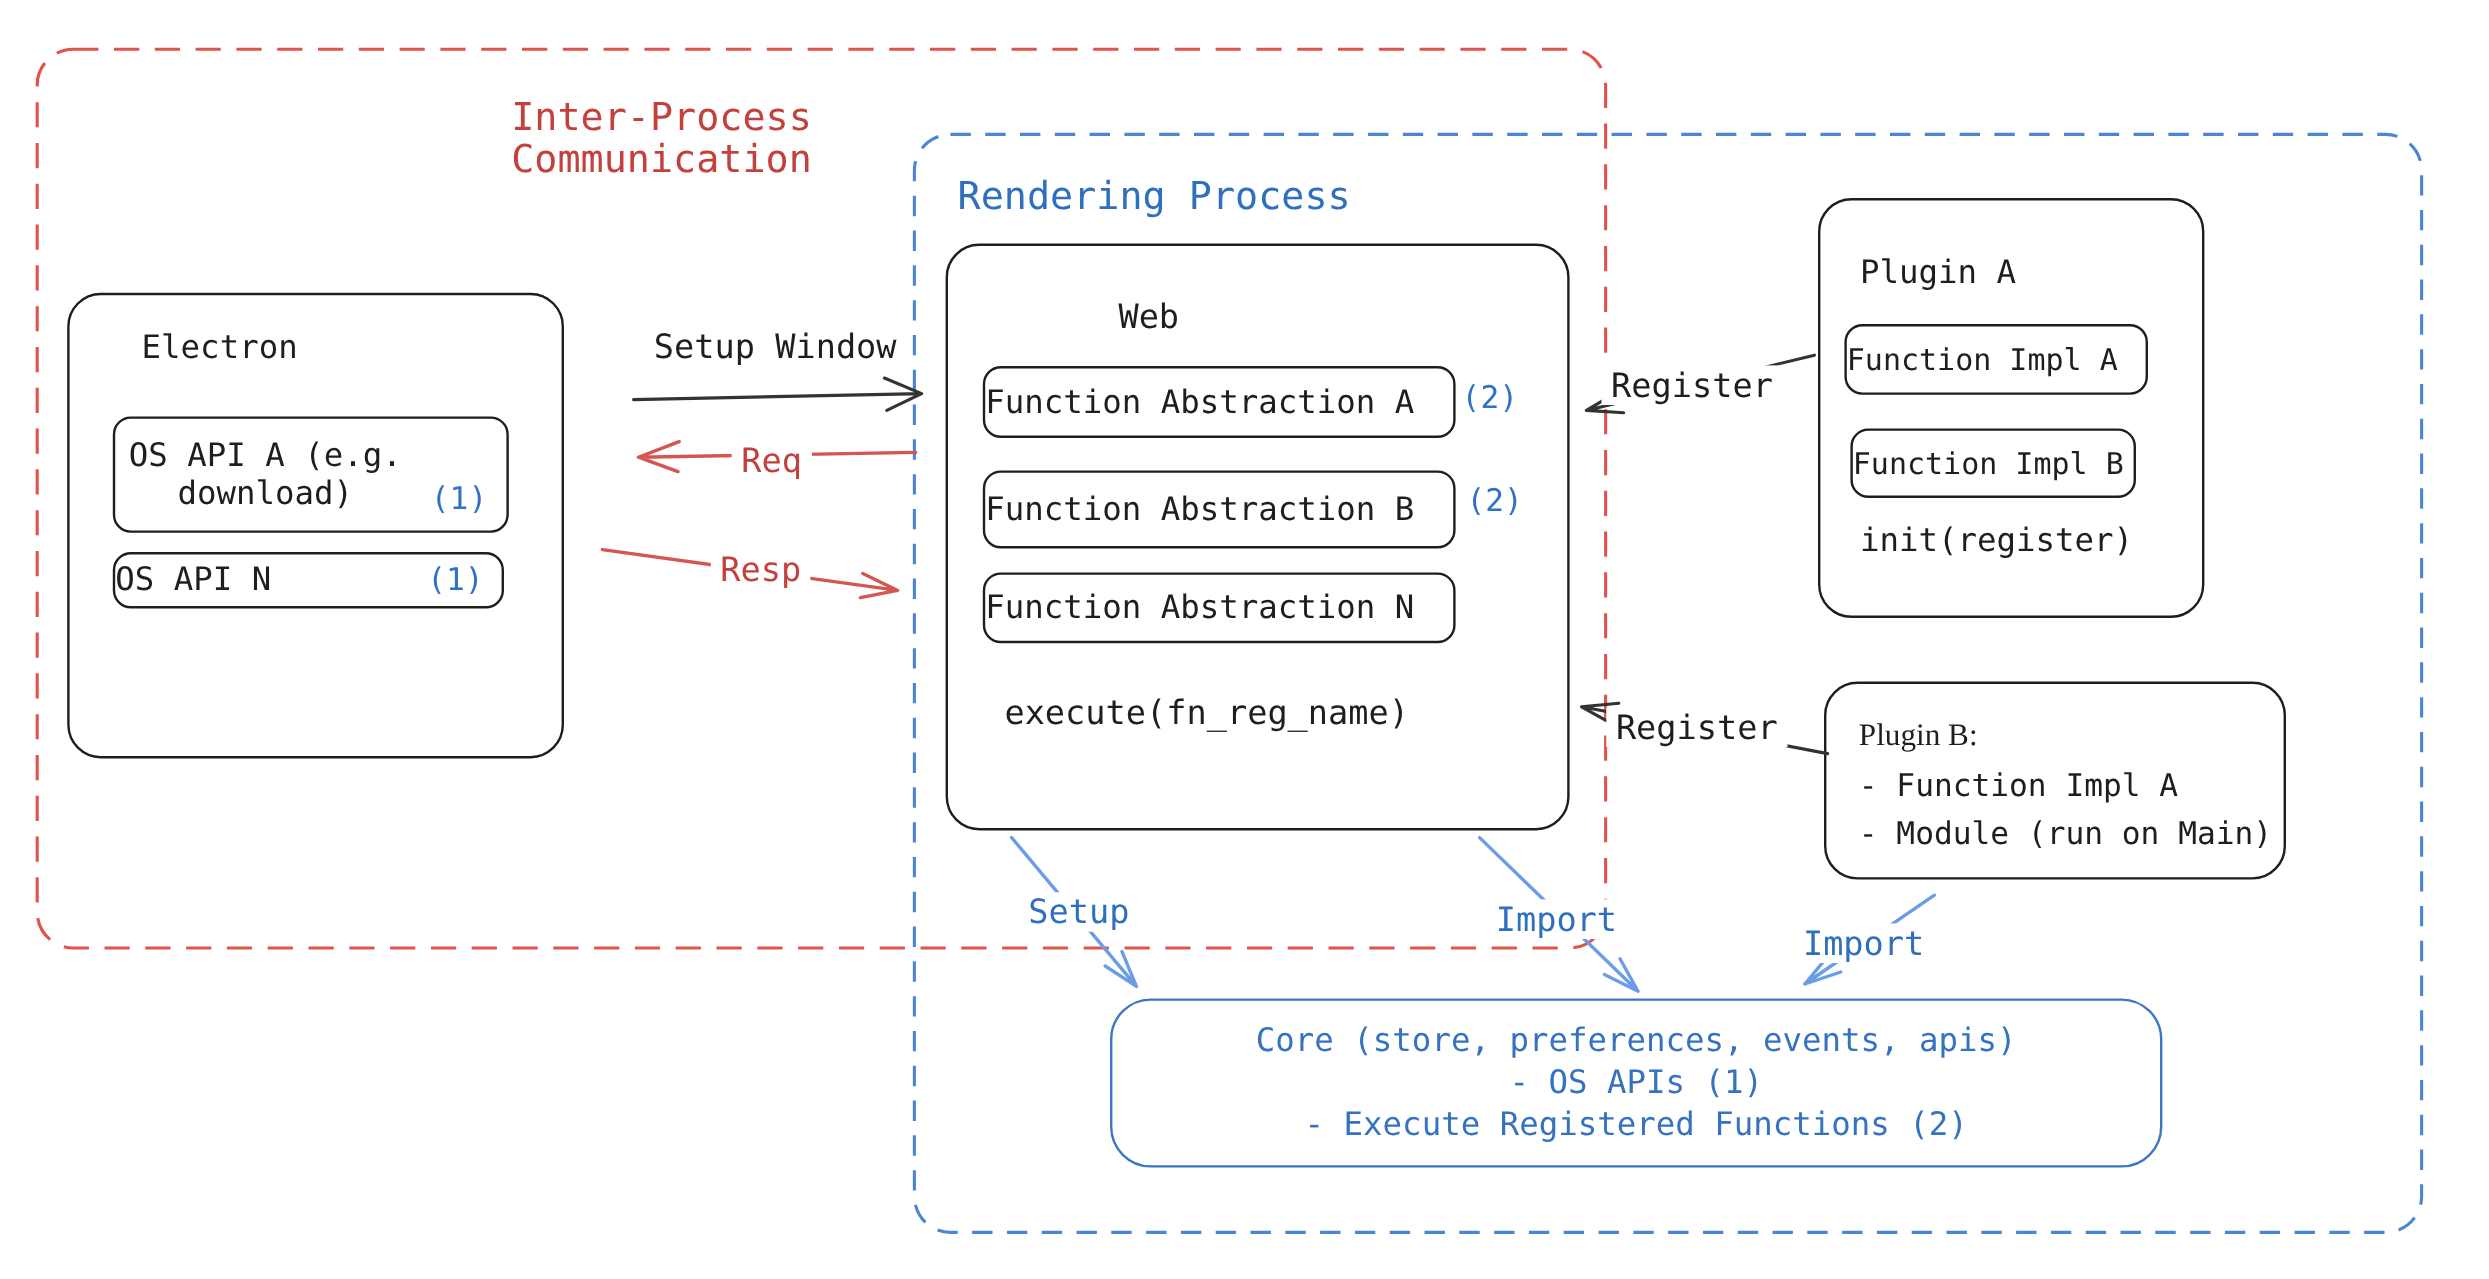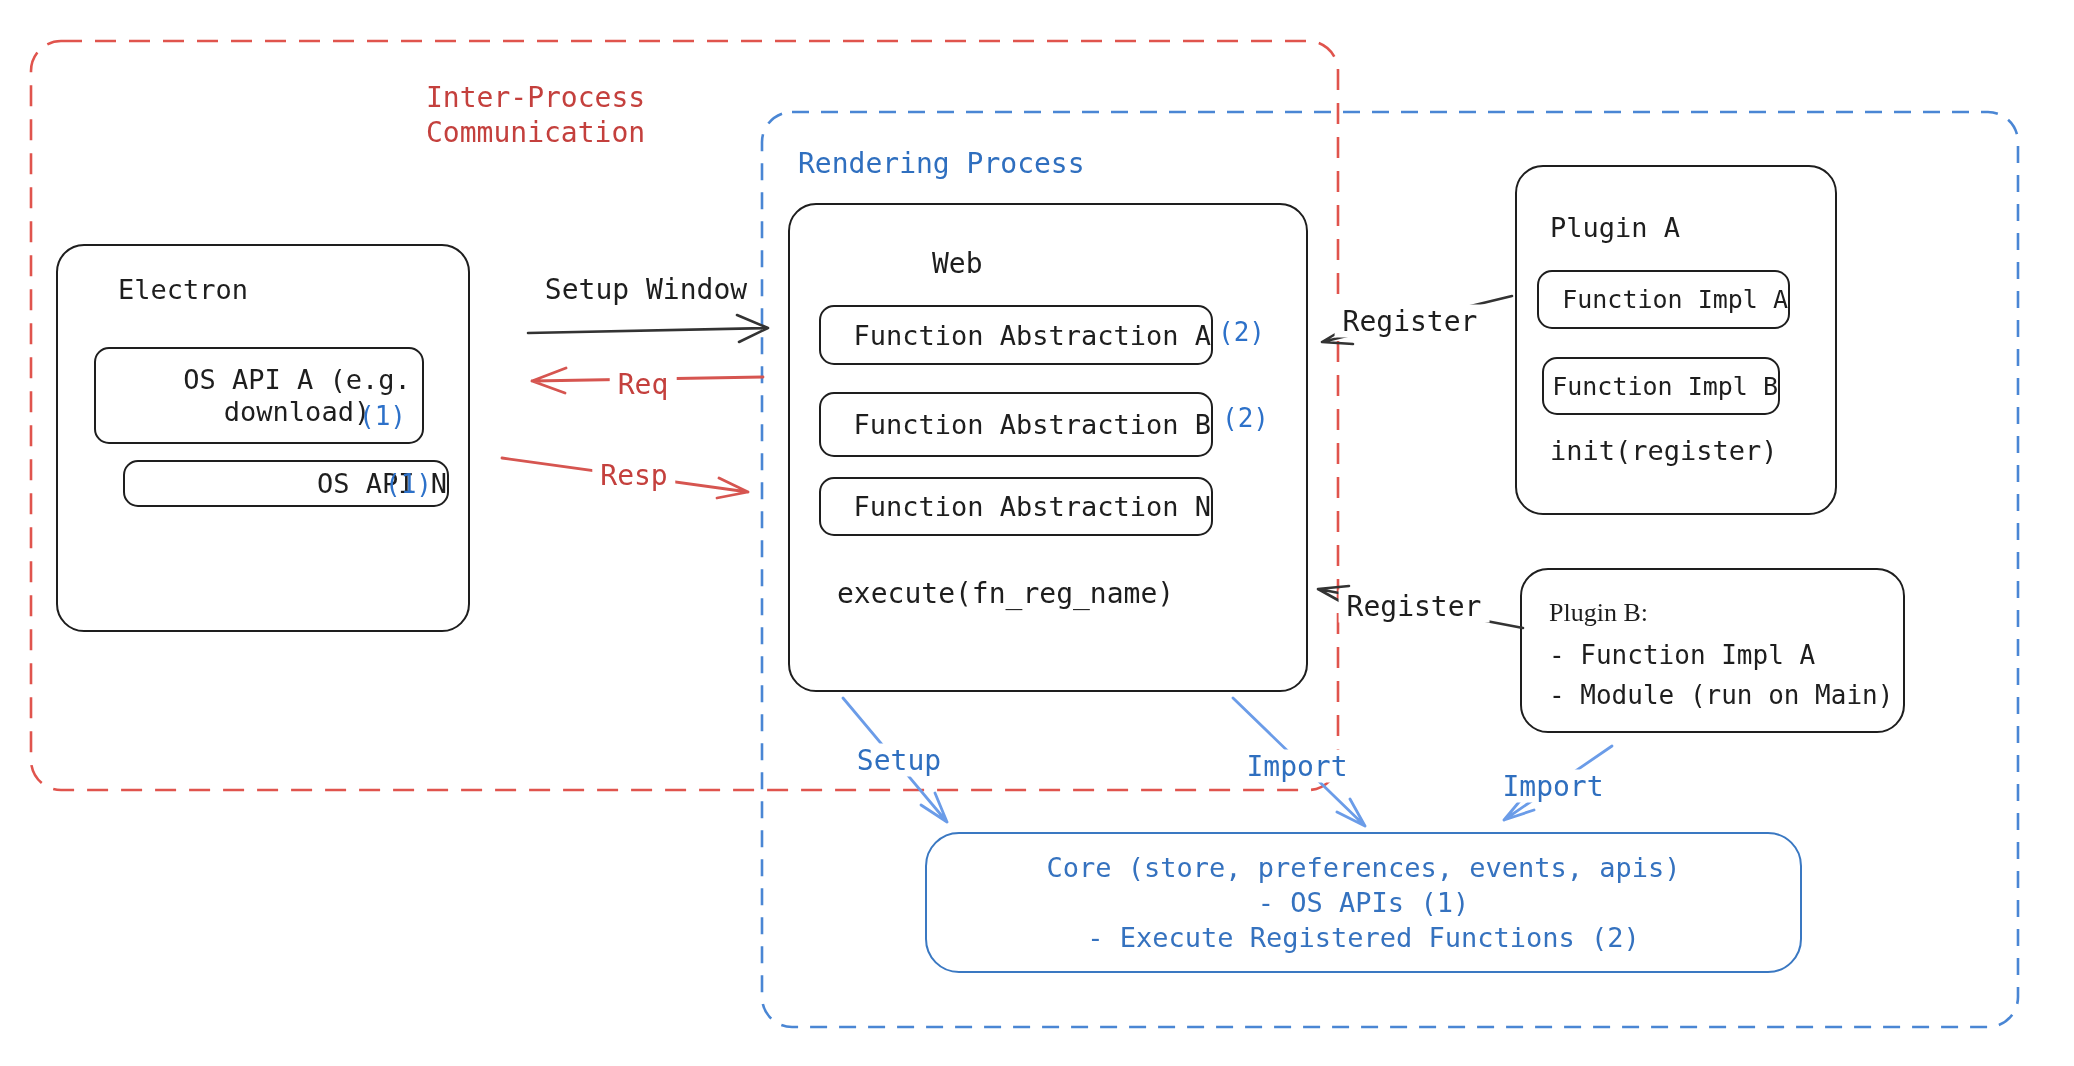--- a/index.html
+++ b/index.html
@@ -11,49 +11,49 @@
   body{background:#ffffff;font-family:"DejaVu Sans Mono","Liberation Mono",monospace;color:var(--ink);}
   #canvas{position:relative;width:2074px;height:1066px;background:#ffffff;overflow:hidden;}
   svg.layer{position:absolute;left:0;top:0;width:2074px;height:1066px;}
   #bg-layer{z-index:0;}
   #arrow-layer{z-index:2;pointer-events:none;}
   .boxes{position:absolute;left:0;top:0;width:2074px;height:1066px;z-index:1;}
   .labels{position:absolute;left:0;top:0;width:2074px;height:1066px;z-index:3;pointer-events:none;}
 
   .node{position:absolute;border:2.5px solid var(--ink);border-radius:28px;background:#ffffff;}
   .subnode{position:absolute;border:2px solid var(--ink);border-radius:15px;background:#ffffff;
-           display:flex;align-items:center;justify-content:flex-end;text-align:center;}
+           display:flex;align-items:center;justify-content:flex-start;text-align:center;}
   .node-title{position:absolute;font-size:27px;white-space:nowrap;}
   .badge{position:absolute;color:var(--blue-badge);font-size:26px;white-space:nowrap;}
   .footer-code{position:absolute;font-size:27px;white-space:nowrap;}
 
   
   .dash-red{fill:none;stroke:var(--red-dash);stroke-width:2.6;stroke-dasharray:21 13;}
   .dash-blue{fill:none;stroke:var(--blue-dash);stroke-width:2.6;stroke-dasharray:17 12;}
 
   
   .arr-black{fill:none;stroke:#333333;stroke-width:2.6;stroke-linecap:round;stroke-linejoin:round;}
   .arr-red{fill:none;stroke:var(--red-arrow);stroke-width:2.8;stroke-linecap:round;}
   .arr-blue{fill:none;stroke:var(--blue-arrow);stroke-width:2.8;stroke-linecap:round;}
 
   
   .flabel{position:absolute;transform:translate(-50%,-50%);font-size:28px;white-space:nowrap;}
   .flabel.on-line{background:#ffffff;padding:0 8px;}
   .lbl-red{color:var(--red-label);}
   .lbl-blue{color:var(--blue-label);text-align:center;}
   .lbl-ink{color:var(--ink);}
 
-  .group-label{position:absolute;font-size:28px;line-height:35px;white-space:pre-line;}
+  .group-label{position:absolute;font-size:32px;line-height:35px;white-space:pre-line;}
 
   
   #electron-title{left:44px;top:28px;margin-left:16px;}
   #os-api-a{left:36px;top:101px;width:330px;height:97px;font-size:27px;line-height:32px;}
   #os-api-a .wrap{width:250px;}
   #os-api-a .badge{right:16px;bottom:10px;}
-  #os-api-n{left:36px;top:214px;width:326px;height:47px;font-size:27px;margin-left:29px;}
+  #os-api-n{left:36px;top:214px;width:326px;height:47px;font-size:27px;}
   #os-api-n .badge{right:15px;top:7px;}
 
   
   #web-title{left:142px;top:42px;font-size:28px;}
   .fa-box{left:29px;width:394px;font-size:27px;}
   #fa-a{top:100px;height:60px;}
   #fa-b{top:187px;height:65px;}
   #fa-n{top:272px;height:59px;}
   #web-badge-a{left:428px;top:112px;}
   #web-badge-b{left:432px;top:198px;}

